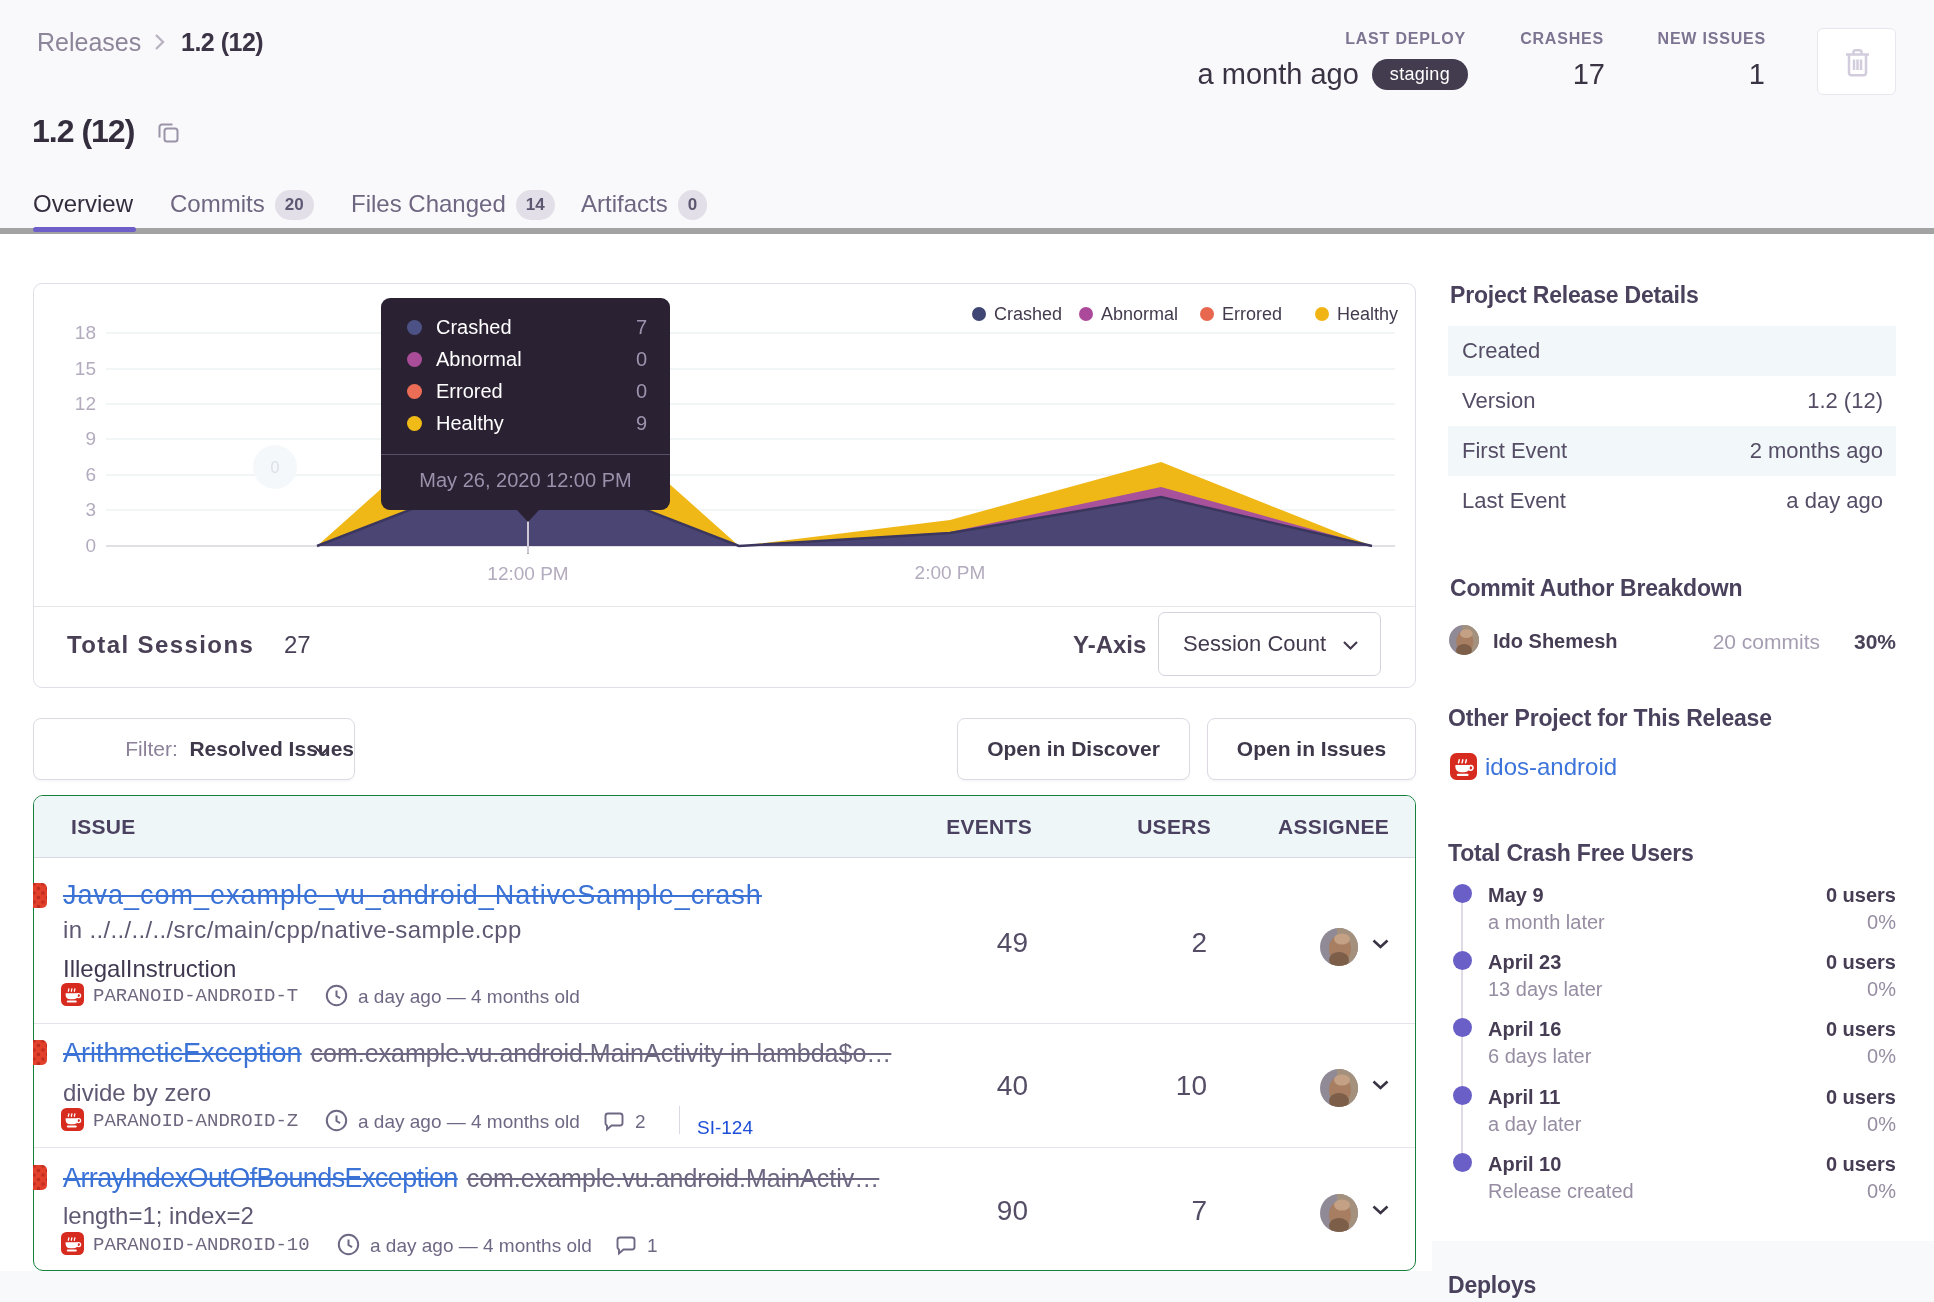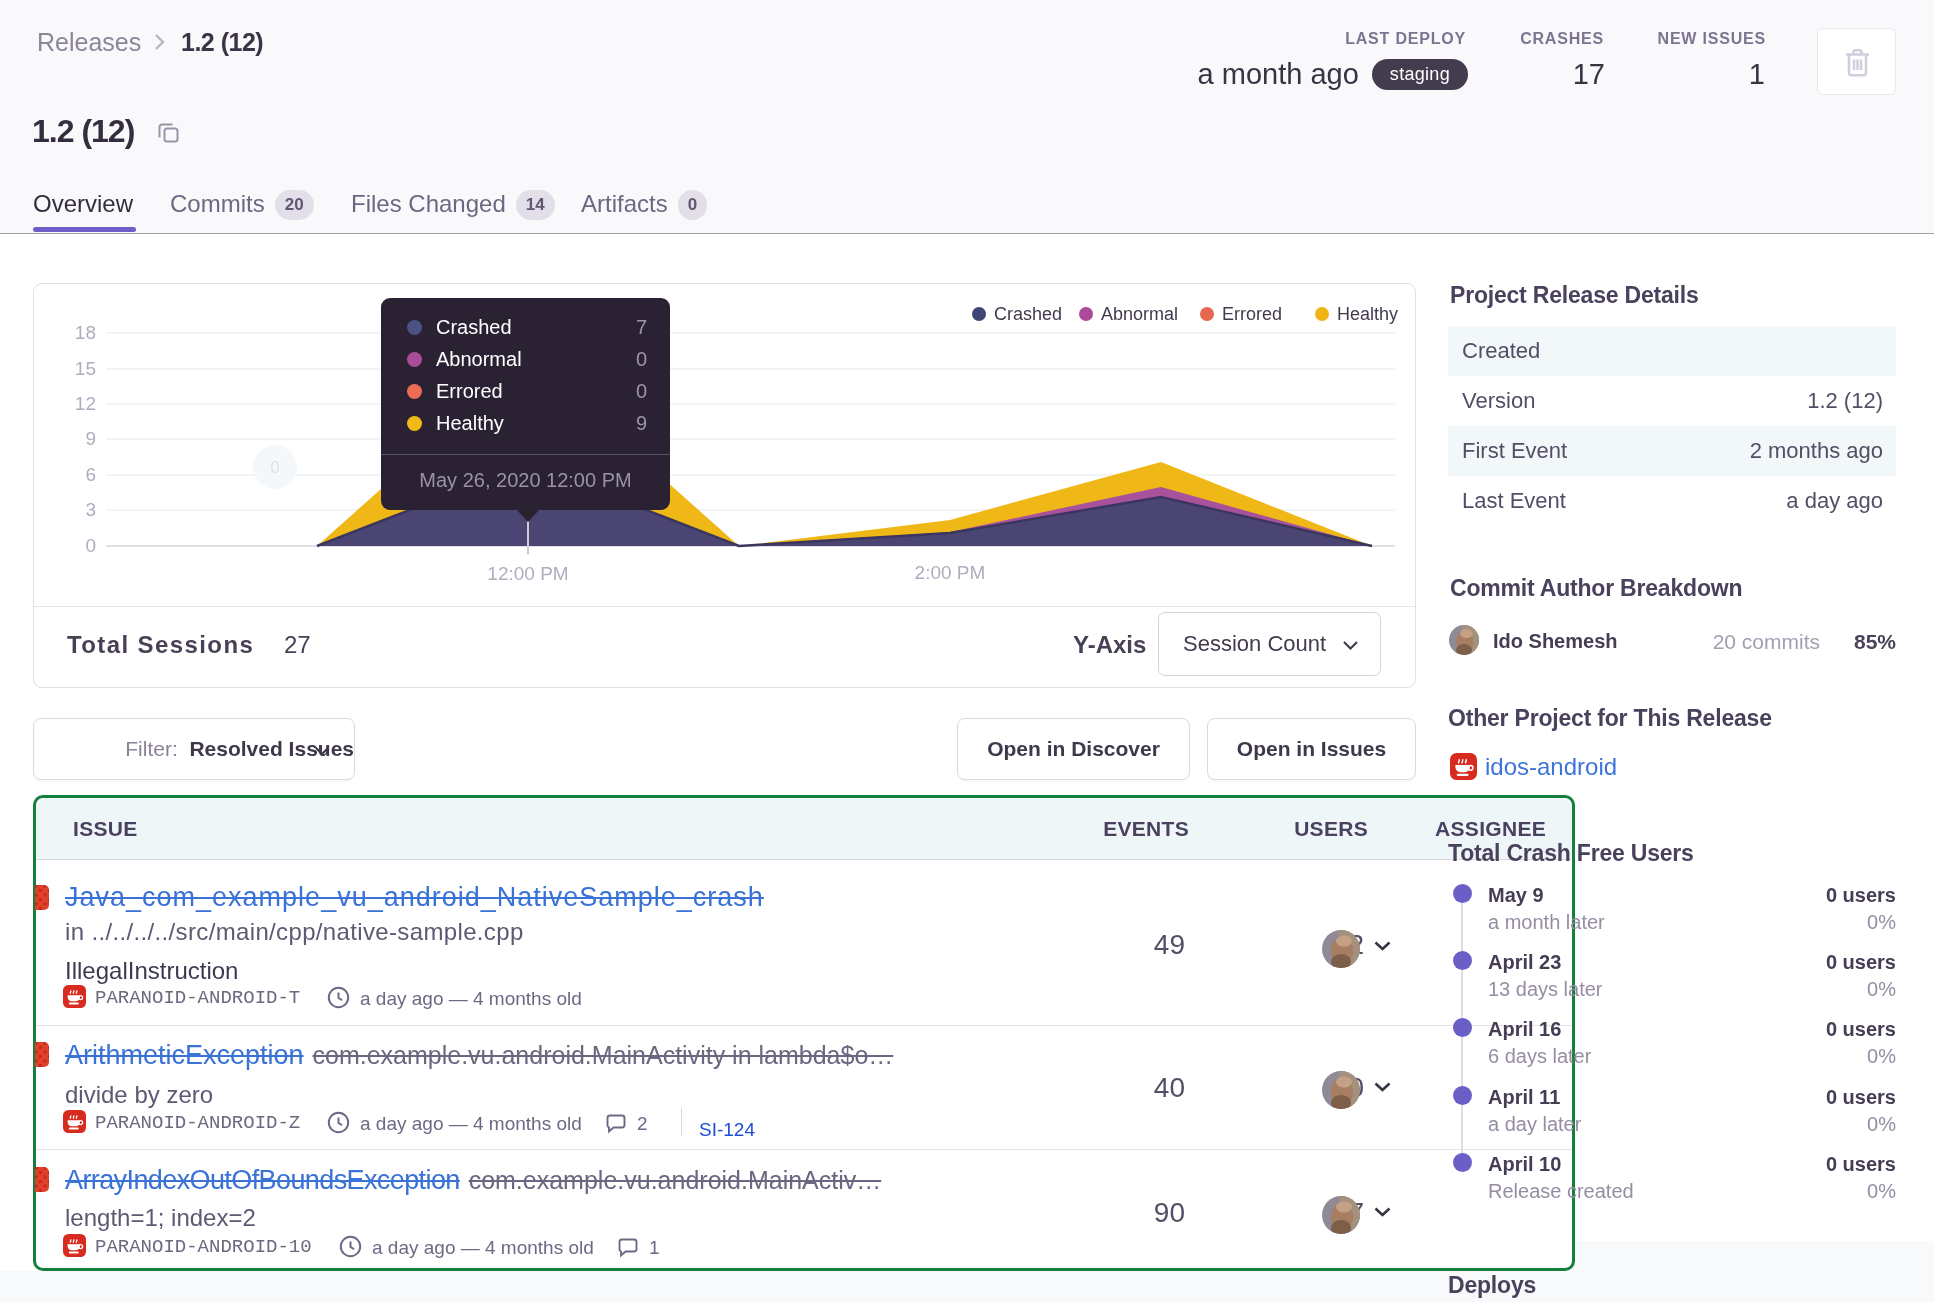--- a/index.html
+++ b/index.html
@@ -1,21 +1,21 @@
 <!DOCTYPE html>
 <html><head>
 <meta charset="utf-8">
 <style>
 * { margin:0; padding:0; box-sizing:border-box; }
 html,body { width:1934px; height:1302px; overflow:hidden; }
 body { font-family:"Liberation Sans", sans-serif; background:#fff; position:relative; color:#433a4d; }
 .abs { position:absolute; }
 
 
-.header { position:absolute; left:0; top:0; width:1934px; height:234px; background:#f9f8fa; border-bottom:1px solid #a3a3a3; }
+.header { position:absolute; left:0; top:0; width:1934px; height:234px; background:#f9f8fa; border-bottom:6px solid #a3a3a3; }
 .crumb { position:absolute; left:37px; top:28px; font-size:25px; color:#8d8599; }
 .pagetitle { position:absolute; left:32px; top:113px; font-size:32px; font-weight:bold; color:#342d3e; letter-spacing:-1px; }
 .tab { position:absolute; top:190px; font-size:24px; color:#6f6782; white-space:nowrap; }
 .badge { display:inline-block; background:#e3dfe8; color:#5e5772; font-size:17px; font-weight:bold; border-radius:15px; padding:5px 10px; vertical-align:2px; margin-left:10px; }
 .tabline { position:absolute; left:33px; top:227px; width:103px; height:5px; background:#6d5fc7; border-radius:3px; }
 .hstat-label { position:absolute; font-size:16px; font-weight:bold; letter-spacing:0.8px; color:#7c7491; top:30px; }
 .hstat-value { position:absolute; font-size:29px; color:#3a3344; top:58px; white-space:nowrap;margin-left:42px; }
 .stagingpill { display:inline-block; background:#433b4e; color:#fff; font-size:18px; border-radius:18px; padding:5px 18px; margin-left:13px; vertical-align:4px; letter-spacing:0.3px; }
 .trashbtn { position:absolute; left:1817px; top:28px; width:79px; height:67px; background:#fff; border:1px solid #e9e6ee; border-radius:6px; }
 
@@ -32,21 +32,21 @@
 .tt-dot { position:absolute; left:26px; top:9px; width:15px; height:15px; border-radius:50%; }
 .tt-val { position:absolute; right:23px; color:#9d93ad; }
 .tt-div { position:absolute; left:0; right:0; top:156px; height:1px; background:#57506b; }
 .tt-date { position:absolute; left:0; right:0; top:171px; text-align:center; font-size:20px; color:#9b91ab; }
 .tt-arrow { position:absolute; left:136px; top:212px; width:0; height:0; border-left:11px solid transparent; border-right:11px solid transparent; border-top:12px solid #2a2133; }
 
 
 .btn { position:absolute; background:#fff; border:1px solid #ddd8e2; border-radius:8px; font-size:21px; color:#3f384a; font-weight:bold; text-align:center; box-shadow:0 2px 2px rgba(50,40,60,0.03); }
 
 
-.table { position:absolute; left:33px; top:795px; width:1542px; height:476px; background:#fff; border:3px solid #15803d; border-radius:10px; }
+.table { position:absolute; left:33px; top:795px; width:1383px; height:476px; background:#fff; border:1px solid #15803d; border-radius:10px; }
 .thead { position:absolute; left:0; right:0; top:0; height:62px; background:#eff6f7; border-bottom:1px solid #dcd8e1; border-radius:9px 9px 0 0; font-size:21px; font-weight:bold; color:#4a4160; letter-spacing:0.3px; }
 .th { position:absolute; top:19px; }
 .rowsep { position:absolute; left:0; right:0; height:1px; background:#e7e3eb; }
 .itLink { font-size:27px; color:#3a72d6; text-decoration:line-through; white-space:nowrap; }
 .itGray { font-size:25px; color:#6d6680; text-decoration:line-through; white-space:nowrap; }
 .itSub { position:absolute; font-size:24px; color:#5f5873; white-space:nowrap; }
 .itMeta { position:absolute; font-size:19px; color:#6f6884; white-space:nowrap; }
 .mono { font-family:"Liberation Mono", monospace; font-size:19px; color:#6e677f; }
 .evnum { position:absolute; font-size:28px; color:#554d66; }
 .marker { position:absolute; left:-1px; width:14px; height:25px; border-radius:0 5px 5px 0;
@@ -312,21 +312,21 @@
   </div>
 
 <div class="sb-h" style="left:1450px; top:575px;">Commit Author Breakdown</div>
 <svg class="abs" style="left:1449px; top:625px;" width="30" height="30" viewBox="0 0 38 38">
     <g clip-path="url(#avc)">
       <use href="#avatarg"></use>
     </g>
   </svg>
 <div class="abs" style="left:1493px; top:630px; font-size:20px; font-weight:bold; color:#463d54;">Ido Shemesh</div>
 <div class="abs" style="right:114px; top:630px; font-size:21px; color:#a59db1;">20 commits</div>
-<div class="abs" style="right:38px; top:630px; font-size:21px; font-weight:bold; color:#4a4258;">85%</div>
+<div class="abs" style="right:38px; top:630px; font-size:21px; font-weight:bold; color:#4a4258;">30%</div>
 
 <div class="sb-h" style="left:1448px; top:705px;">Other Project for This Release</div>
 <svg class="abs" style="left:1450px; top:753px;" width="27" height="27" viewBox="0 0 23 23">
     <use href="#javaicon"></use>
   </svg>
 <div class="abs" style="left:1485px; top:753px; font-size:24px; color:#3d74db;">idos-android</div>
 
 <div class="sb-h" style="left:1448px; top:840px;">Total Crash Free Users</div>
 <div class="abs" style="left:1461px; top:893px; width:2px; height:270px; background:#dfdae6;"></div>
 <div class="tl-dot" style="top:884px;"></div>

